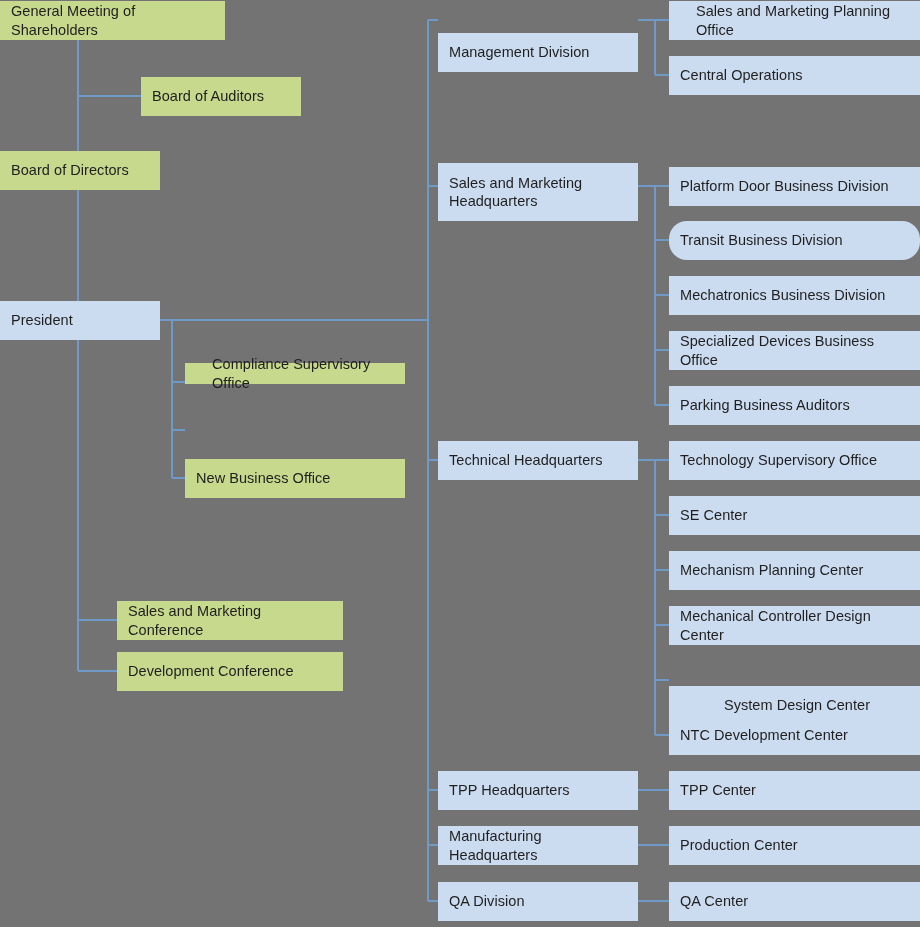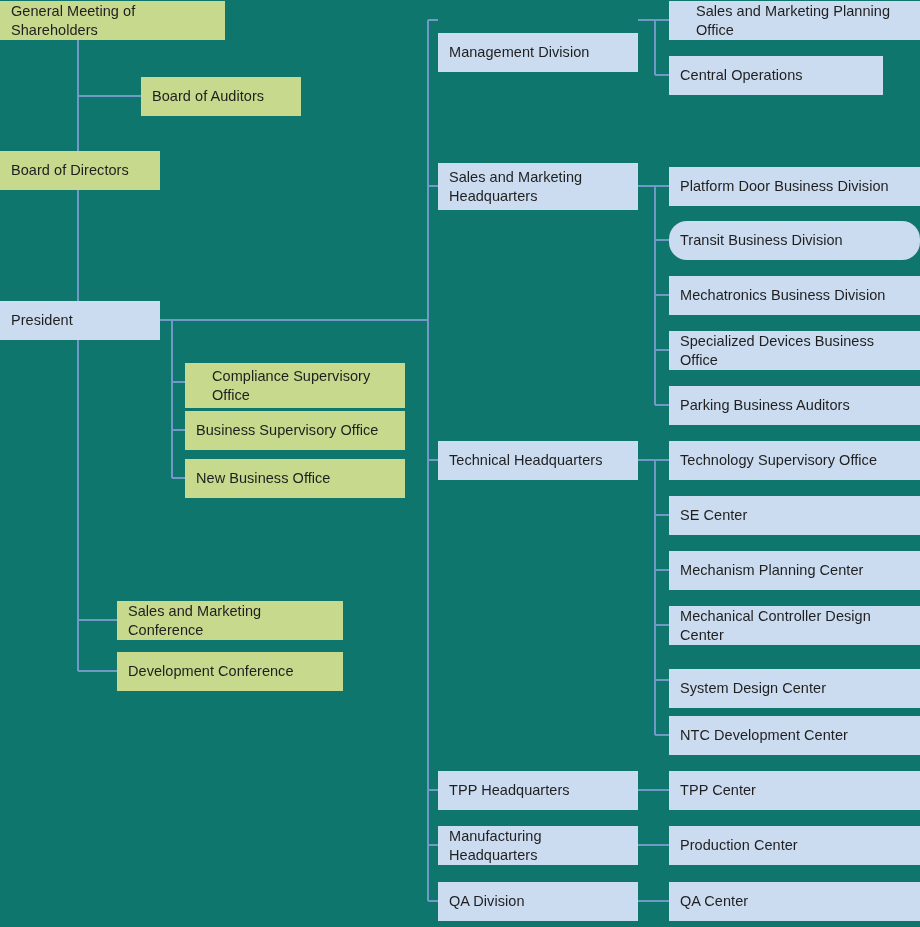--- a/index.html
+++ b/index.html
@@ -9,21 +9,21 @@
     background: #ffffff;
   }
   body {
     font-family: "Liberation Sans", "DejaVu Sans", sans-serif;
   }
   #chart-root {
     position: relative;
     width: 920px;
     height: 927px;
     overflow: hidden;
-    background: #0f766e;
+    background: #737373;
   }
   #connector-layer {
     position: absolute;
     left: 0;
     top: 0;
     width: 920px;
     height: 927px;
     pointer-events: none;
   }
   .node {
@@ -110,42 +110,39 @@
   </div>
 
   <div class="node green" style="left:0px; top:151px; width:160px; height:39px;">
     <span>Board of Directors</span>
   </div>
 
   <div class="node blue" style="left:0px; top:301px; width:160px; height:39px;">
     <span>President</span>
   </div>
 
-  <div class="node green" style="left:185px; top:363px; width:220px; height:45px;padding-left:27px;">
+  <div class="node green" style="left:185px; top:363px; width:220px; height:21px;padding-left:27px;">
     <span>Compliance Supervisory Office</span>
-  </div>
-  <div class="node green" style="left:185px; top:411px; width:220px; height:39px;">
-    <span>Business Supervisory Office</span>
   </div>
   <div class="node green" style="left:185px; top:459px; width:220px; height:39px;">
     <span>New Business Office</span>
   </div>
 
   <div class="node green" style="left:117px; top:601px; width:226px; height:39px;">
     <span>Sales and Marketing Conference</span>
   </div>
   <div class="node green" style="left:117px; top:652px; width:226px; height:39px;">
     <span>Development Conference</span>
   </div>
 
   <div class="node blue" style="left:438px; top:1px; width:200px; height:39px;margin-top:32px;">
     <span>Management Division</span>
   </div>
 
-  <div class="node blue" style="left:438px; top:163px; width:200px; height:47px;">
+  <div class="node blue" style="left:438px; top:163px; width:200px; height:58px;">
     <span>Sales and Marketing
 Headquarters</span>
   </div>
 
   <div class="node blue" style="left:438px; top:441px; width:200px; height:39px;">
     <span>Technical Headquarters</span>
   </div>
 
   <div class="node blue" style="left:438px; top:771px; width:200px; height:39px;">
     <span>TPP Headquarters</span>
@@ -155,21 +152,21 @@
     <span>Manufacturing Headquarters</span>
   </div>
 
   <div class="node blue" style="left:438px; top:882px; width:200px; height:39px;">
     <span>QA Division</span>
   </div>
 
   <div class="node blue" style="left:669px; top:1px; width:251px; height:39px;padding-left:27px;">
     <span>Sales and Marketing Planning Office</span>
   </div>
-  <div class="node blue" style="left:669px; top:56px; width:214px; height:39px;">
+  <div class="node blue" style="left:669px; top:56px; width:251px; height:39px;">
     <span>Central Operations</span>
   </div>
 
   <div class="node blue" style="left:669px; top:167px; width:251px; height:39px;">
     <span>Platform Door Business Division</span>
   </div>
   <div class="node blue" style="left:669px; top:221px; width:251px; height:39px;border-radius:18px;">
     <span>Transit Business Division</span>
   </div>
   <div class="node blue" style="left:669px; top:276px; width:251px; height:39px;text-align:right;">
@@ -187,21 +184,21 @@
   </div>
   <div class="node blue" style="left:669px; top:496px; width:251px; height:39px;">
     <span>SE Center</span>
   </div>
   <div class="node blue" style="left:669px; top:551px; width:286px; height:39px;">
     <span>Mechanism Planning Center</span>
   </div>
   <div class="node blue" style="left:669px; top:606px; width:251px; height:39px;">
     <span>Mechanical Controller Design Center</span>
   </div>
-  <div class="node blue" style="left:669px; top:669px; width:251px; height:39px;">
+  <div class="node blue" style="left:669px; top:686px; width:251px; height:39px;justify-content:center;">
     <span>System Design Center</span>
   </div>
   <div class="node blue" style="left:669px; top:716px; width:251px; height:39px;">
     <span>NTC Development Center</span>
   </div>
 
   <div class="node blue" style="left:669px; top:771px; width:251px; height:39px;">
     <span>TPP Center</span>
   </div>
   <div class="node blue" style="left:669px; top:826px; width:251px; height:39px;">

